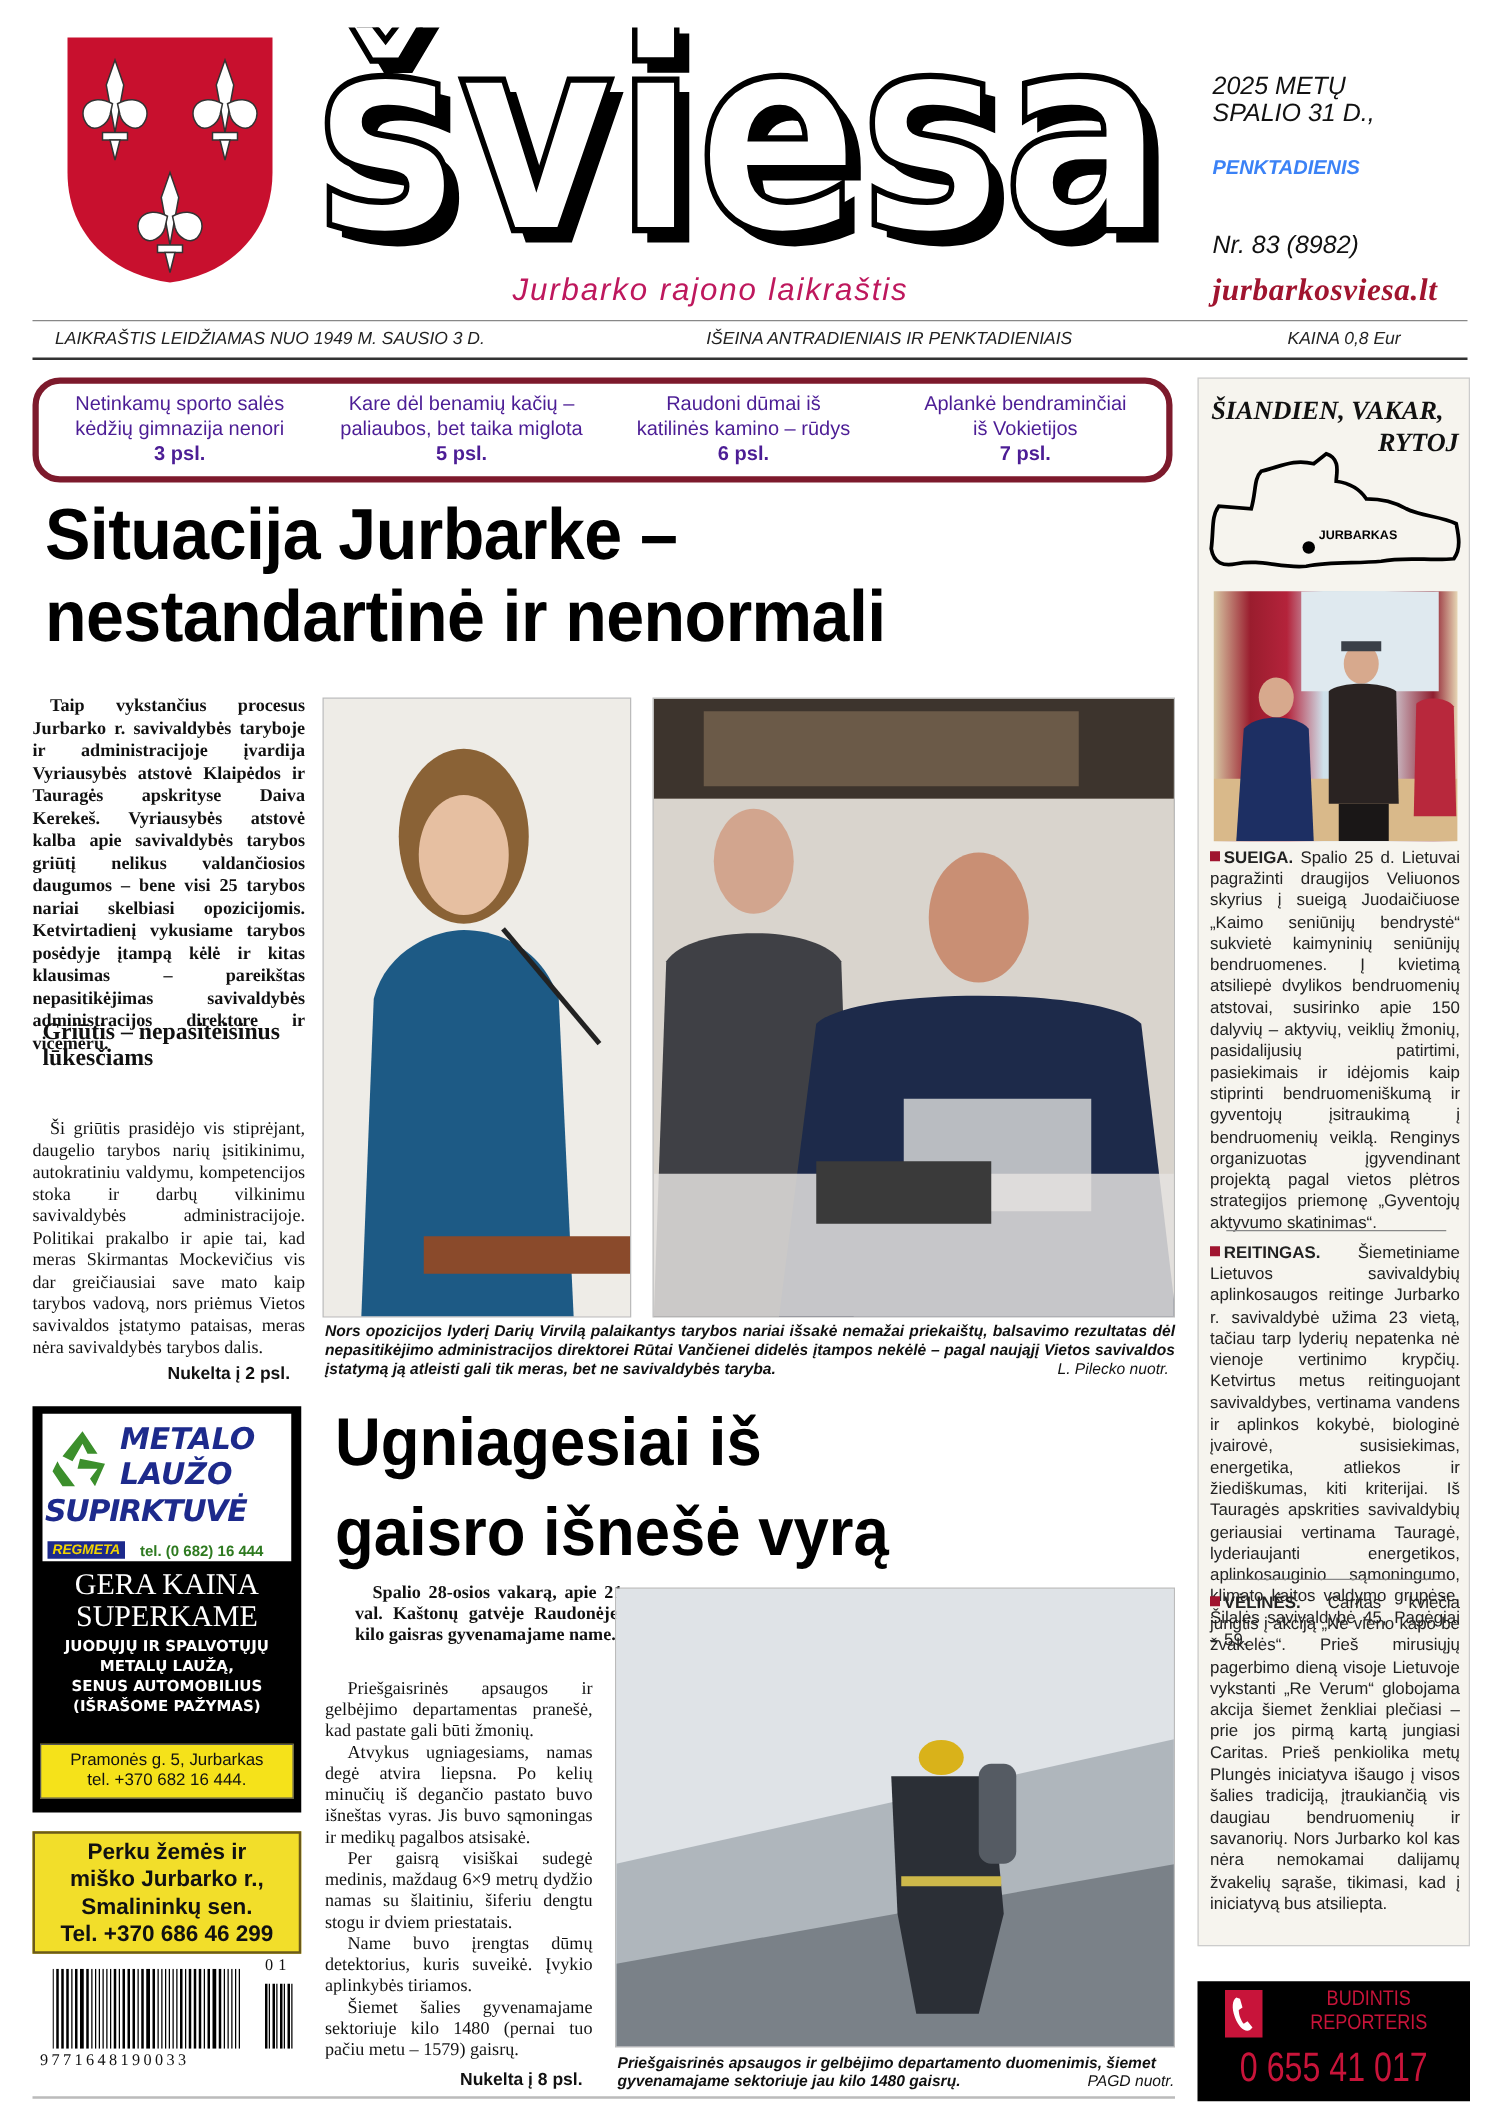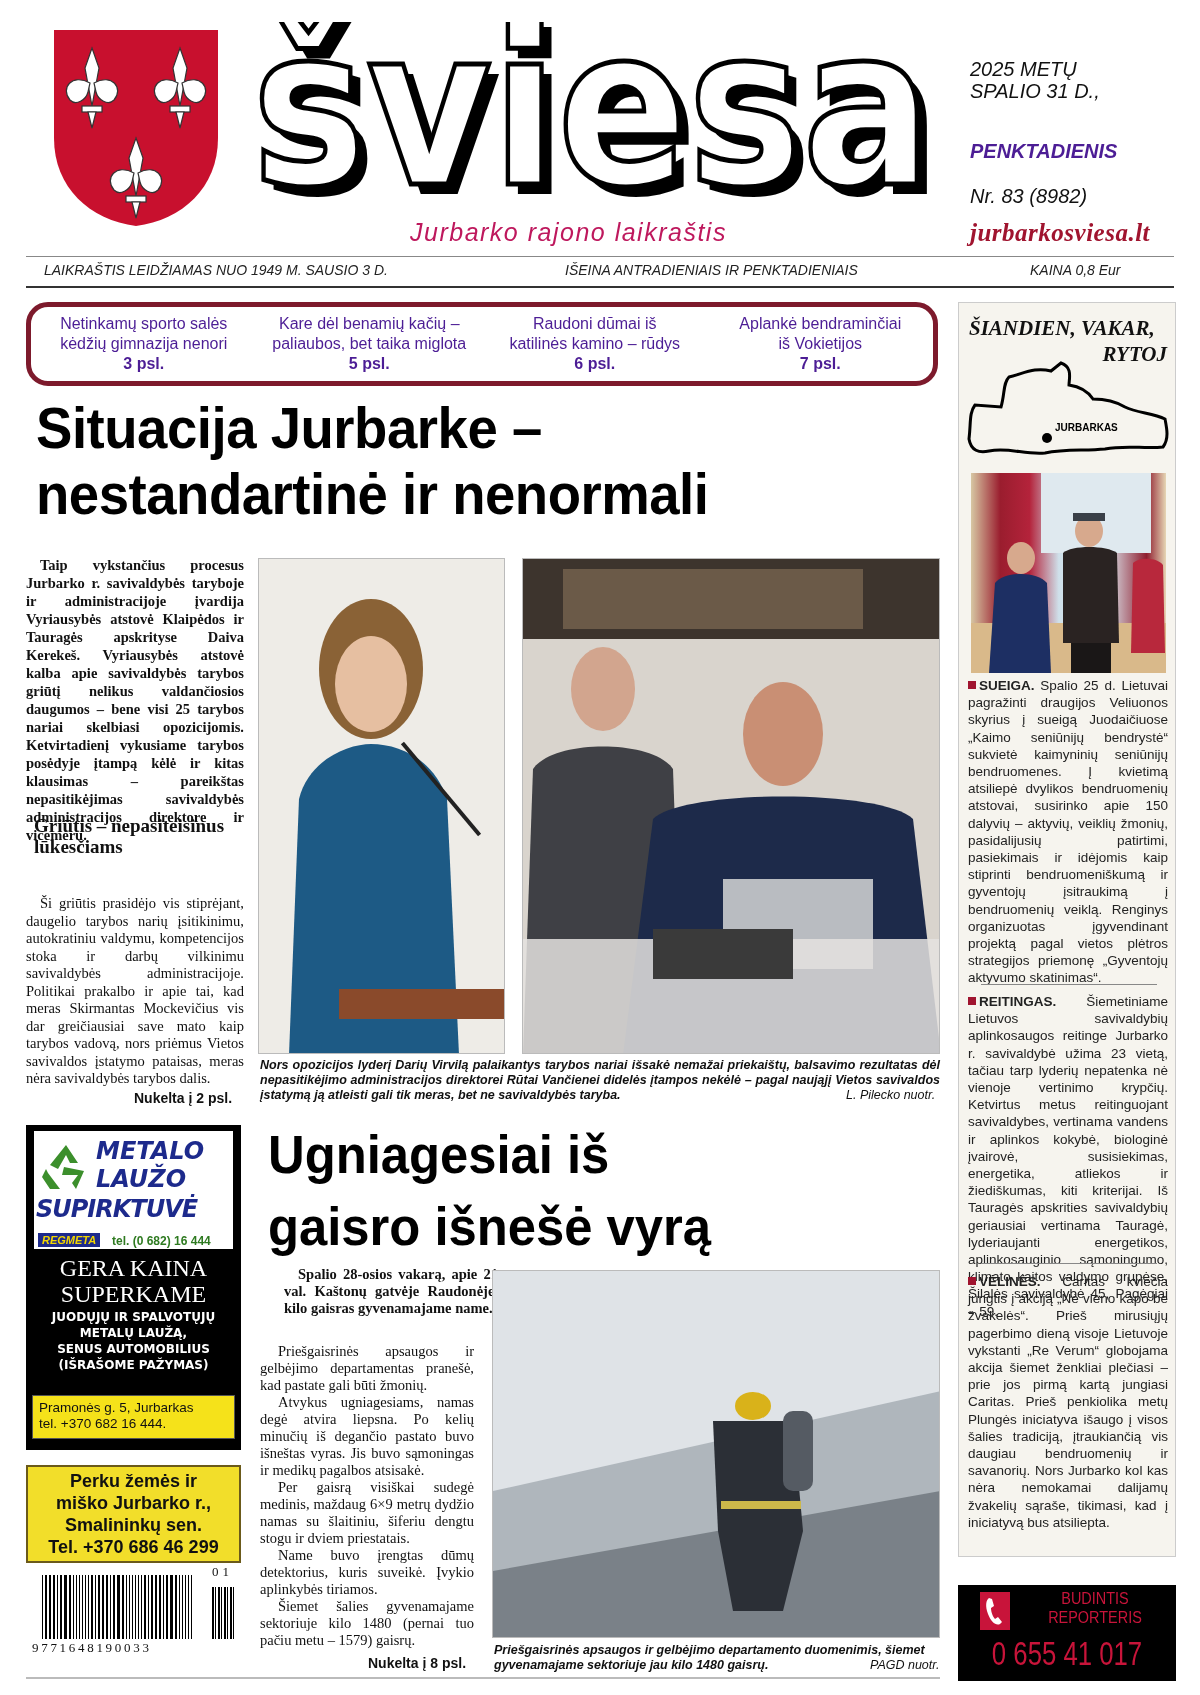--- a/index.html
+++ b/index.html
@@ -6,21 +6,21 @@
   html, body { width: 1200px; height: 1695px; background: #ffffff; overflow: hidden; }
   body { position: relative; font-family: "Liberation Sans", sans-serif; color: #111; }
   .abs { position: absolute; }
 
   
   #coat { left: 52px; top: 28px; width: 168px; height: 200px; }
   #logo-word { left: 248px; top: 22px; width: 700px; height: 190px; }
   #logo-word text { font-family: "DejaVu Sans", sans-serif; font-weight: bold; }
   #subtitle { left: 410px; top: 218px; font-size: 25px; font-style: italic; letter-spacing: 1.5px; color: #be185d; }
   #date-block { left: 970px; top: 58px; font-size: 20px; font-style: italic; line-height: 22px; }
-  #weekday { left: 970px; top: 140px; font-size: 20px; font-style: italic; font-weight: bold; color: #4c1d95; }
+  #weekday { left: 970px; top: 126px; font-size: 16px; font-style: italic; font-weight: bold; color: #3b82f6; }
   #issue { left: 970px; top: 185px; font-size: 20px; font-style: italic; }
   #site { left: 970px; top: 219px; font-family: "Liberation Serif", serif; font-size: 25px; font-style: italic; font-weight: bold; color: #a0142f; letter-spacing: 0.5px; }
 
   #rule-top { left: 26px; top: 256px; width: 1148px; height: 1px; background: #888; }
   #rule-bot { left: 26px; top: 286px; width: 1148px; height: 2px; background: #333; }
   .info { top: 262px; font-size: 14px; font-style: italic; color: #222; }
   #info-left { left: 44px; }
   #info-mid { left: 565px; }
   #info-right { left: 1030px; }
 
@@ -61,21 +61,21 @@
   #rule-footer { left: 26px; top: 1677px; width: 914px; height: 2px; background: #bbb; }
 
   
   #ad-metal { left: 26px; top: 1125px; width: 215px; height: 325px; background: #000; }
   #ad-metal .top { position: absolute; left: 8px; top: 6px; width: 199px; height: 118px; background: #fff; }
   #ad-metal .mtitle { position: absolute; font-family: "DejaVu Sans", sans-serif; font-weight: bold; font-style: italic; color: #1d2a8c; }
   #ad-regmeta { position: absolute; left: 4px; top: 102px; background: #1d2a8c; color: #f2d500; font-size: 11px; font-weight: bold; font-style: italic; padding: 1px 4px; }
   #ad-tel { position: absolute; left: 78px; top: 103px; font-size: 12px; color: #2e7a20; font-weight: bold; }
   #ad-gera { position: absolute; left: 0; top: 130px; width: 215px; text-align: center; color: #fff; font-family: "Liberation Serif", serif; font-size: 24px; line-height: 26px; }
   #ad-list { position: absolute; left: 0; top: 184px; width: 215px; text-align: center; color: #fff; font-family: "DejaVu Sans", sans-serif; font-size: 12px; line-height: 16px; font-weight: bold; }
-  #ad-addr { position: absolute; left: 6px; top: 270px; width: 203px; height: 44px; background: #f5e21a; border: 1px solid #555; font-size: 13.5px; line-height: 16px; padding: 4px 6px; color: #111; }
+  #ad-addr { position: absolute; left: 6px; top: 270px; width: 203px; height: 44px; background: #f5e21a; border: 1px solid #555; font-size: 13.5px; line-height: 16px; padding: 4px 6px; color: #111; text-align: center; }
 
   #ad-land { left: 26px; top: 1465px; width: 215px; height: 98px; background: #f2de2a; border: 2px solid #6b5a1a; text-align: center; font-size: 18px; line-height: 22px; font-weight: bold; padding-top: 3px; }
 
   #barcode { left: 42px; top: 1575px; width: 195px; height: 64px; }
   #barcode-digits { left: 32px; top: 1640px; font-family: "Liberation Serif", serif; font-size: 13px; letter-spacing: 2.7px; }
   #barcode-add { left: 212px; top: 1564px; font-family: "Liberation Serif", serif; font-size: 13px; letter-spacing: 4px; }
 
   
   #sidebar { left: 958px; top: 302px; width: 218px; height: 1255px; background: #f6f4ee; border: 1px solid #ccc; }
   #sb-title { position: absolute; left: 10px; top: 12px; width: 198px; font-family: "Liberation Serif", serif; font-size: 21px; font-style: italic; font-weight: bold; line-height: 26px; }

